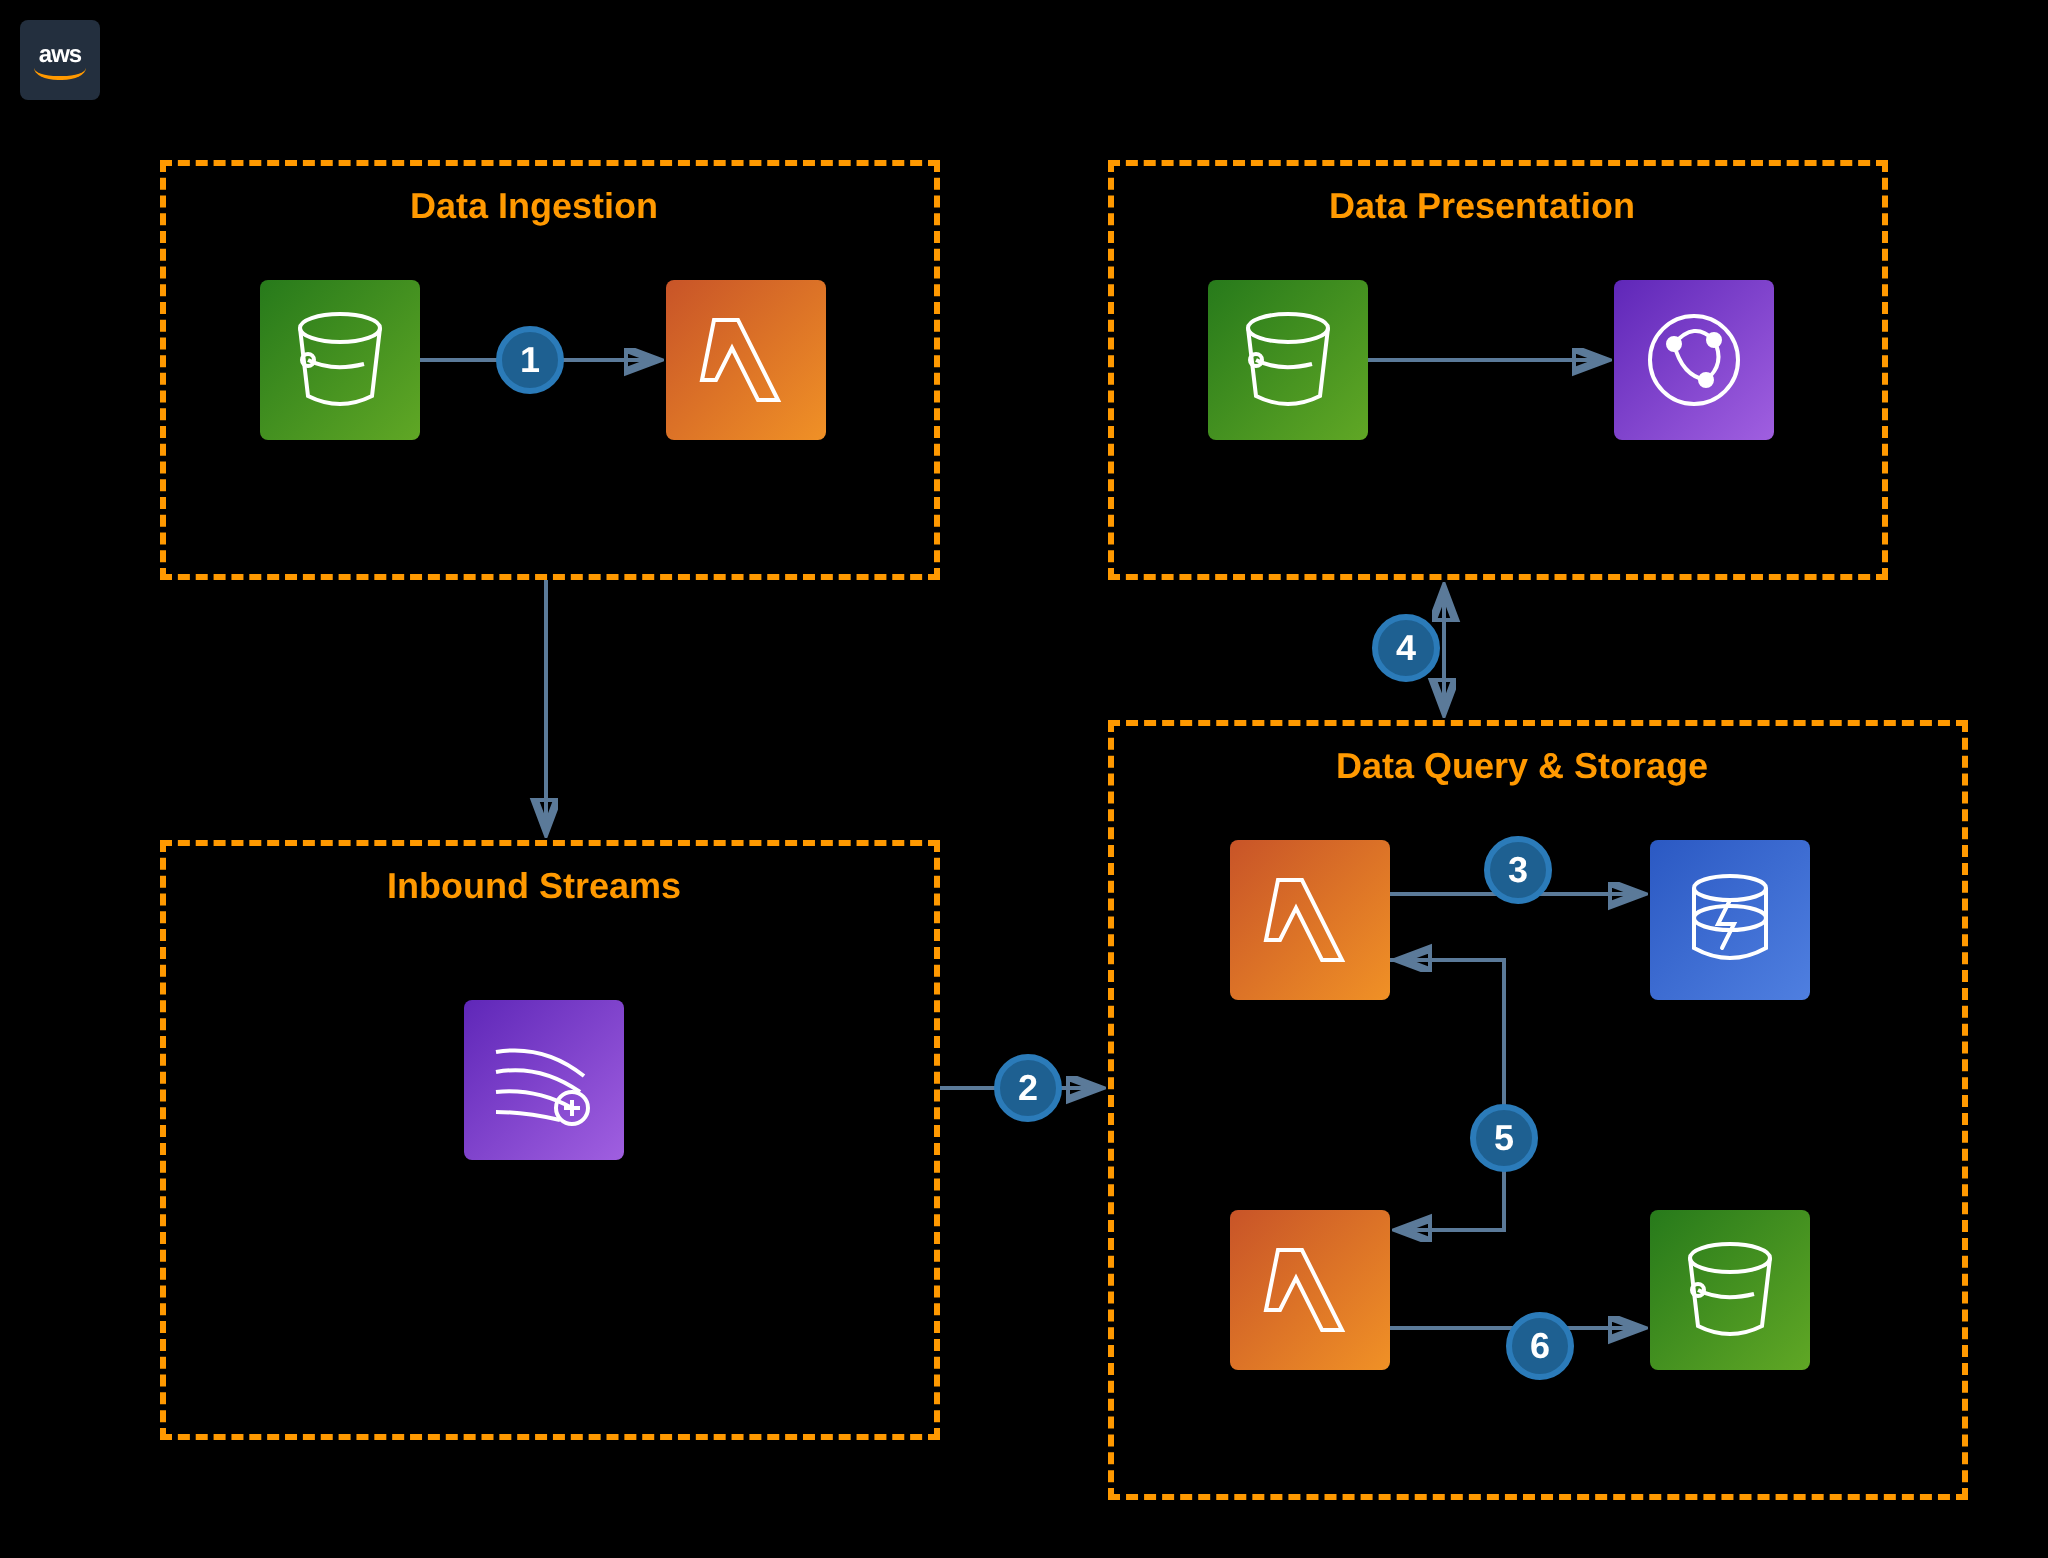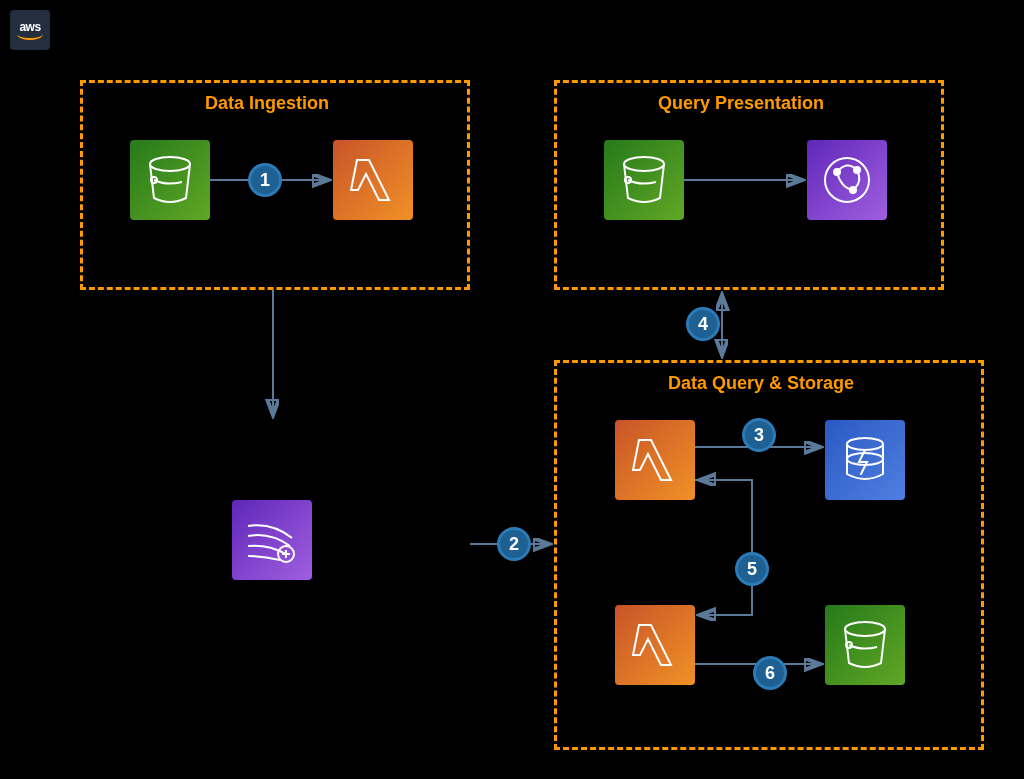--- a/index.html
+++ b/index.html
@@ -139,21 +139,21 @@
     </svg>
   </div>
 
   <div class="service svc-lambda" style="left:333px; top:140px;">
     <svg viewBox="0 0 60 60">
       <path d="M14 10 L26 10 L46 50 L36 50 L23 24 L15 40 L8 40 Z"></path>
     </svg>
   </div>
 
   <div class="group" style="left:554px; top:80px; width:390px; height:210px;">
-    <div class="group-title">Query Presentation</div>
+    <div class="group-title">Data Presentation</div>
   </div>
 
   <div class="service svc-s3" style="left:604px; top:140px;">
     <svg viewBox="0 0 60 60">
       <ellipse cx="30" cy="14" rx="20" ry="7"></ellipse>
       <path d="M10 14 L14 48 Q30 56 46 48 L50 14"></path>
       <circle cx="14" cy="30" r="3"></circle>
       <path d="M14 30 Q26 36 42 32"></path>
     </svg>
   </div>
@@ -163,20 +163,23 @@
       <circle cx="30" cy="30" r="22"></circle>
       <circle cx="20" cy="22" r="3" fill="#fff"></circle>
       <circle cx="40" cy="20" r="3" fill="#fff"></circle>
       <circle cx="36" cy="40" r="3" fill="#fff"></circle>
       <path d="M20 22 Q30 10 40 20"></path>
       <path d="M20 22 Q24 38 36 40"></path>
       <path d="M40 20 Q46 32 36 40"></path>
     </svg>
   </div>
 
+  <div class="group" style="left:80px; top:420px; width:390px; height:300px;">
+    <div class="group-title">Inbound Streams</div>
+  </div>
 
   <div class="service svc-kinesis" style="left:232px; top:500px;">
     <svg viewBox="0 0 60 60">
       <path d="M6 16 Q30 12 50 28"></path>
       <path d="M6 26 Q28 22 48 36"></path>
       <path d="M6 36 Q26 34 44 44"></path>
       <path d="M6 46 Q20 46 38 50"></path>
       <circle cx="44" cy="44" r="8"></circle>
       <line x1="40" y1="44" x2="48" y2="44"></line>
       <line x1="44" y1="40" x2="44" y2="48"></line>

